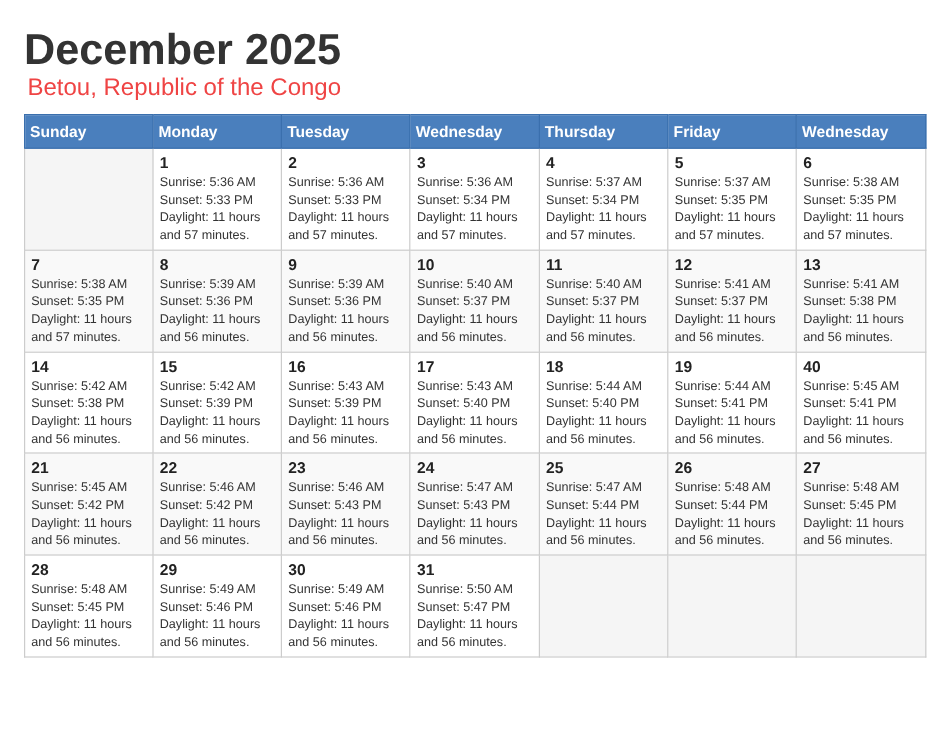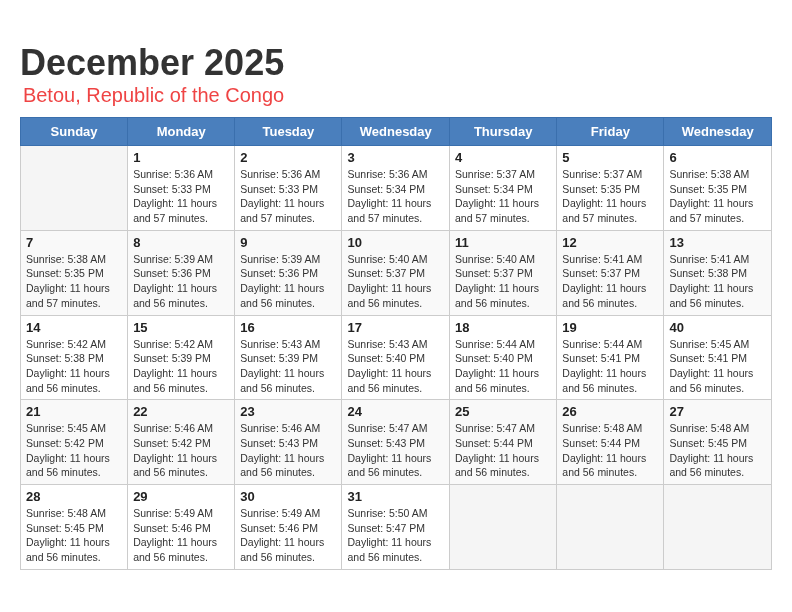--- a/index.html
+++ b/index.html
@@ -30,41 +30,40 @@
       font-weight: bold;
       color: #4a90d9;
     }
     .logo-icon {
       width: 28px;
       height: 28px;
       margin-right: 2px;
     }
     .title-area {
       text-align: right;
-      margin-top: 22px;
     }
     .month-title {
       font-size: 36px;
       font-weight: bold;
       color: #333;
     }
     .location-title {
       font-size: 20px;
       color: #ef4444;
     }
     .calendar {
       width: 100%;
       border-collapse: collapse;
       font-size: 11px;
     }
     .calendar th {
       background-color: #4a7fbd;
       color: #fff;
       padding: 6px 4px;
-      text-align: center;
+      text-align: left;
       font-size: 13px;
       font-weight: bold;
       border: 1px solid #3a6fad;
     }
     .calendar td {
       border: 1px solid #ccc;
       vertical-align: top;
       padding: 4px 5px;
       width: 108px;
       min-height: 80px;

